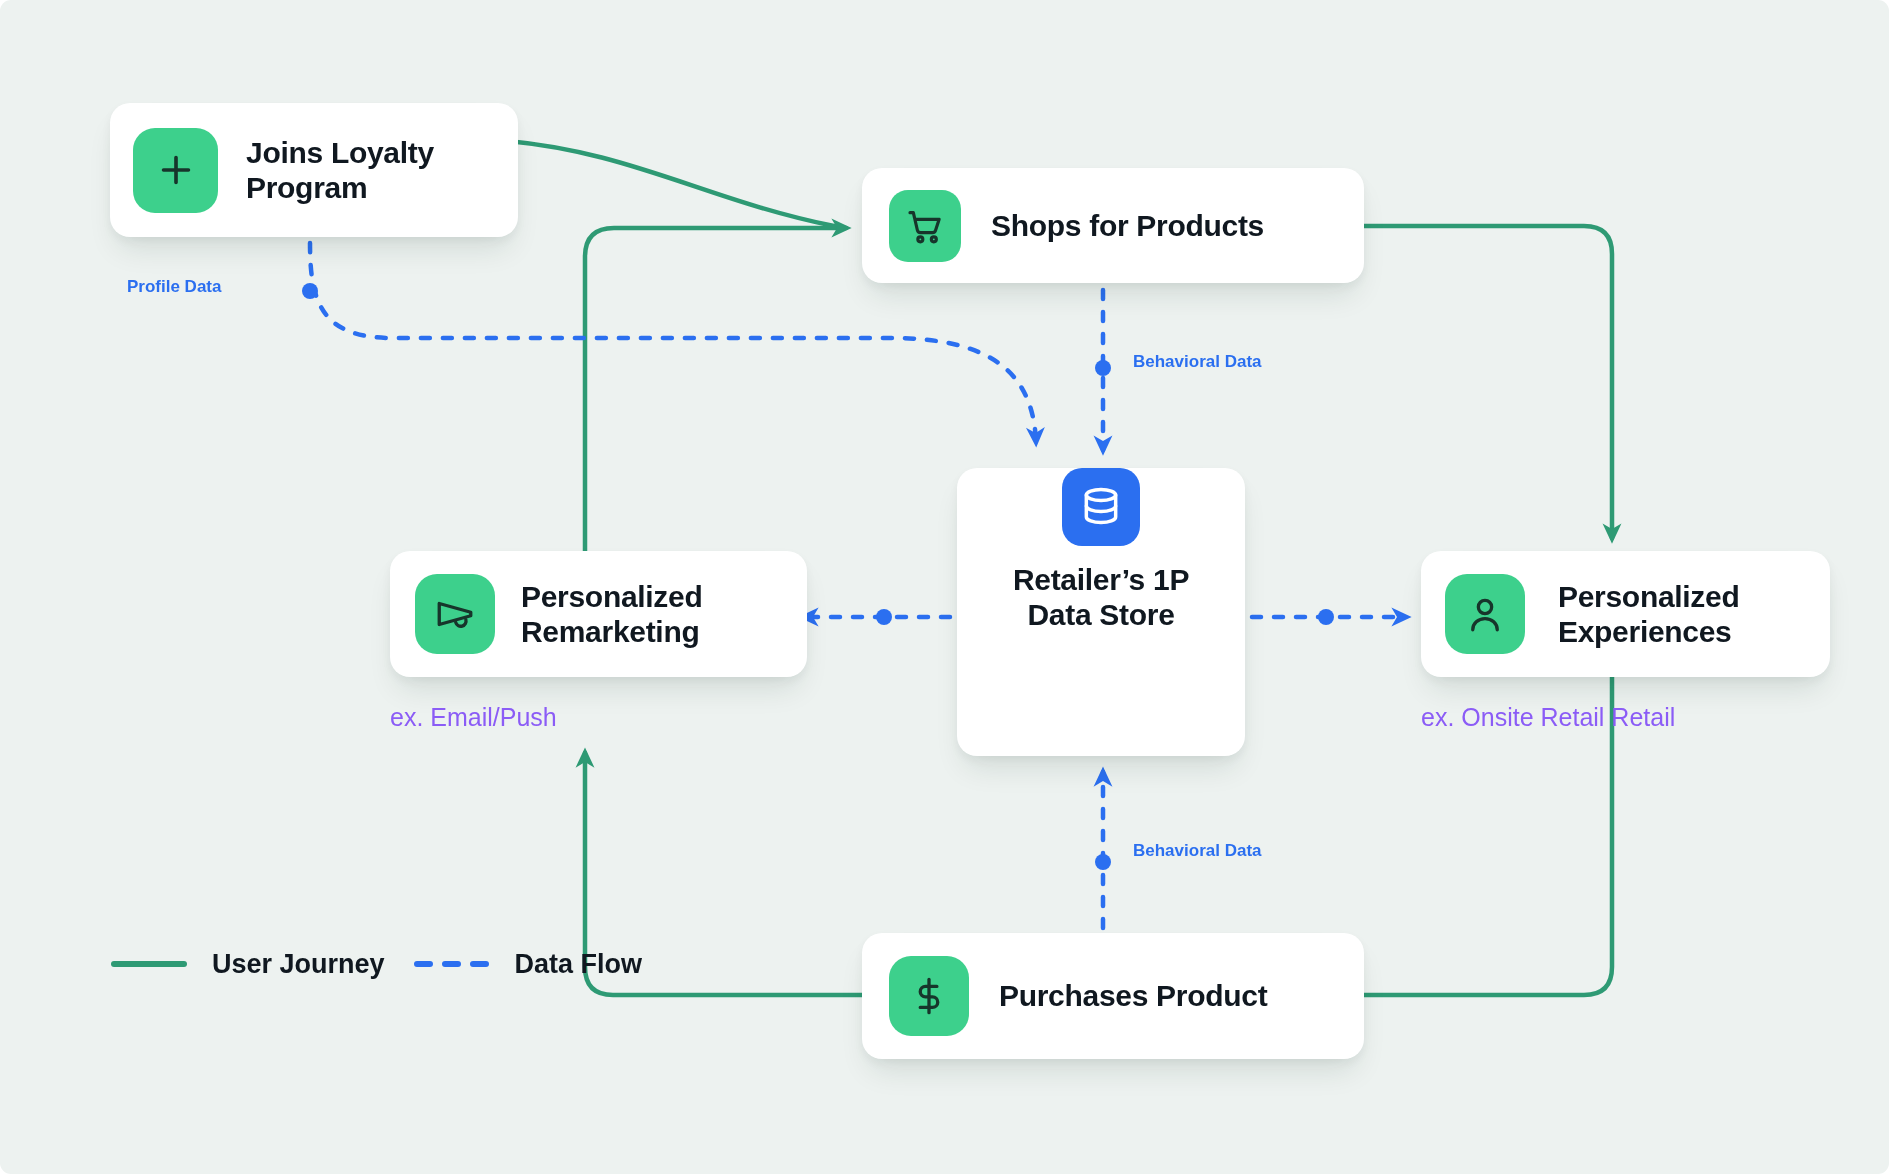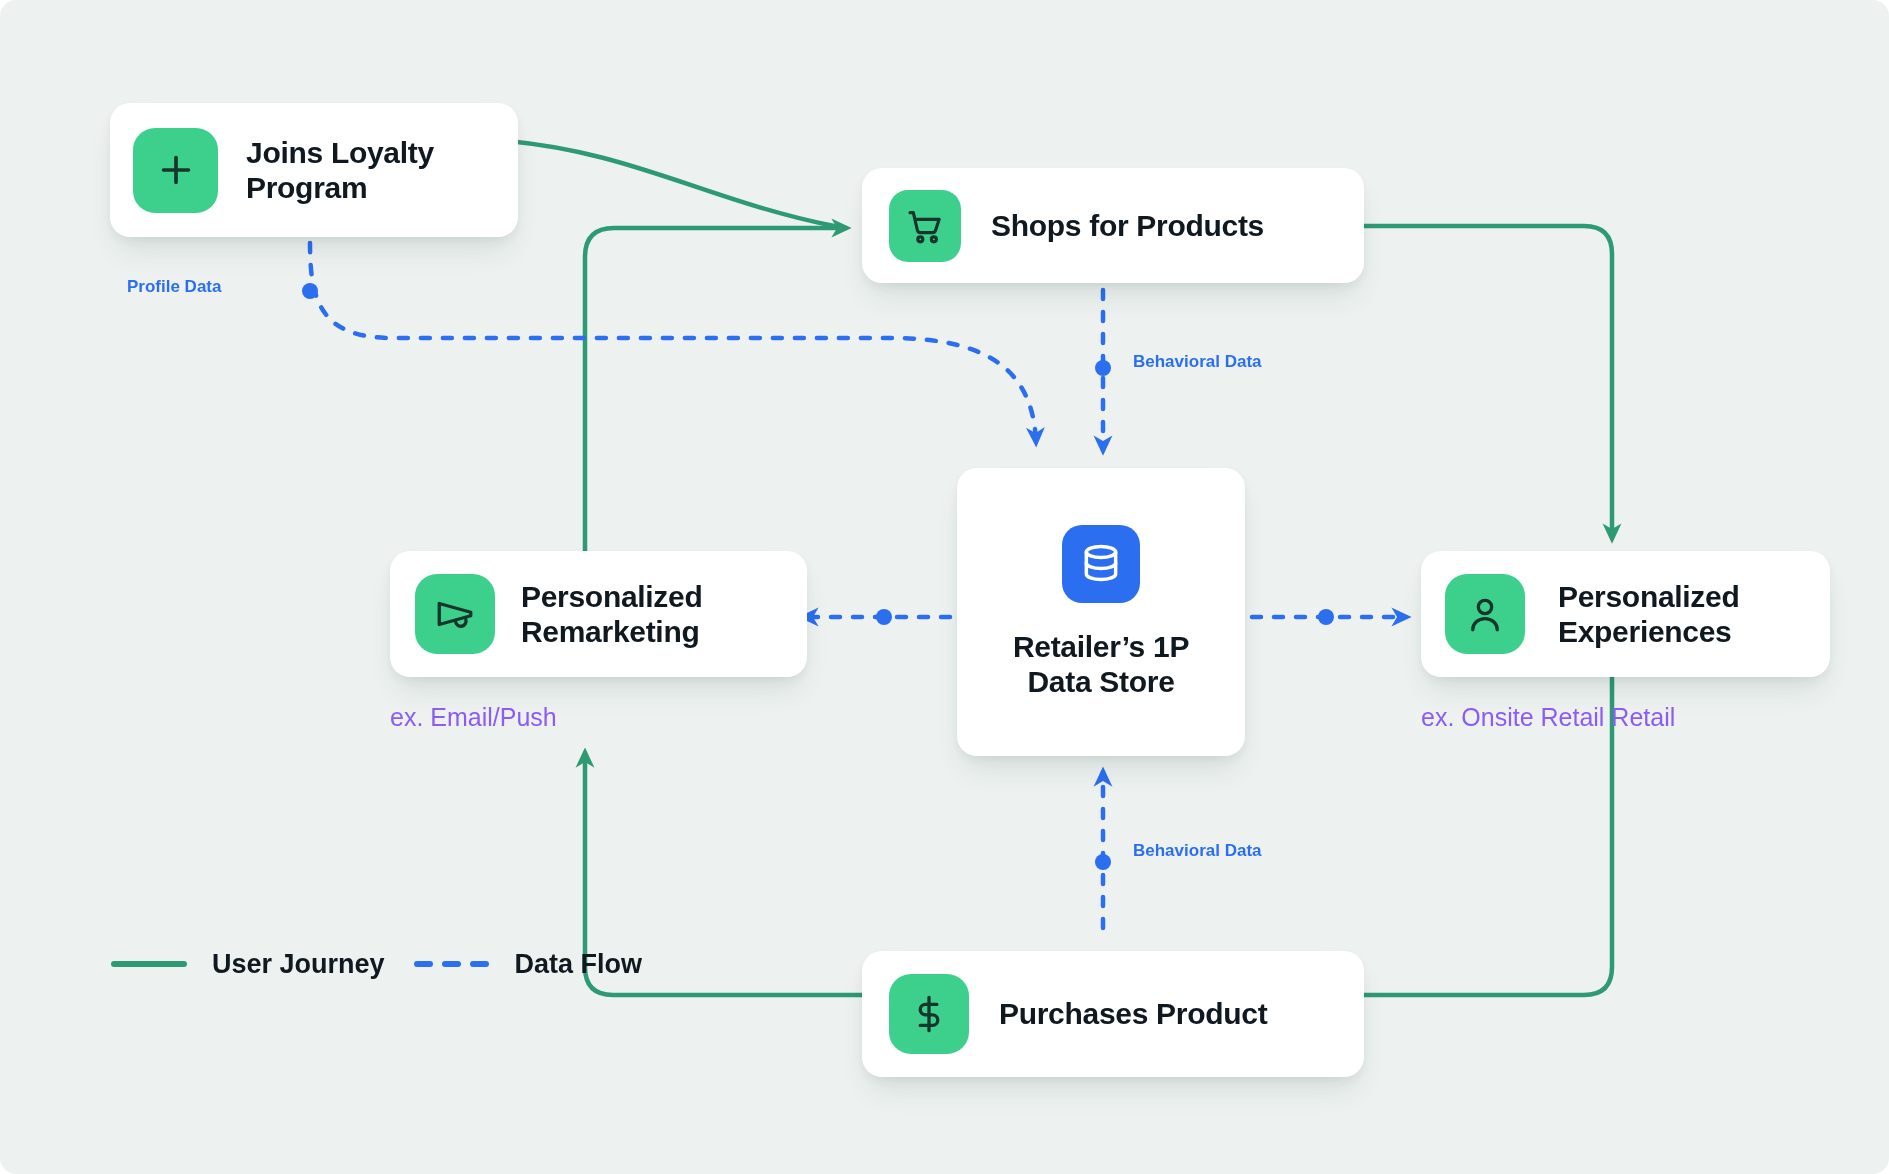--- a/index.html
+++ b/index.html
@@ -1,19 +1,19 @@
 <!DOCTYPE html>
 <html style="--color-green: #2E9A74; --color-green_tile: #3DD08C; --color-blue: #2B6FF0; --color-glyph_dark: #17352B; --color-card: #FFFFFF; --color-background: #EDF2F0; --color-text: #101820;"><head>
 <meta charset="utf-8">
 <style>
   html,body { margin:0; padding:0; background:#ffffff; font-family:"Liberation Sans","DejaVu Sans",sans-serif; }
   .canvas {
     position:relative; width:1889px; height:1174px;
     background:var(--color-background,#EDF2F0);
-    border-radius:16px; overflow:hidden;
+    border-radius:11px; overflow:hidden;
   }
   .wires { position:absolute; left:0; top:0; z-index:1; pointer-events:none; }
   .journey { stroke:var(--color-green,#2E9A74); stroke-width:4.5; fill:none; stroke-linecap:round; }
   .flow    { stroke:var(--color-blue,#2B6FF0); stroke-width:4.5; fill:none; stroke-linecap:round; stroke-dasharray:9 13; }
   .dot     { fill:var(--color-blue,#2B6FF0); }
 
   .node {
     position:absolute; z-index:2; background:var(--color-card,#ffffff);
     border-radius:20px; display:flex; align-items:center;
     box-shadow:0 18px 30px -8px rgba(16,46,36,.12), 0 4px 10px rgba(16,46,36,.05);
@@ -28,33 +28,33 @@
     font-size:30px; line-height:1.18; letter-spacing:-0.3px;
   }
 
   #node-loyalty     { left:110px;  top:103px; width:385px; height:134px; gap:28px; padding-left:23px; }
   #node-loyalty .icon-tile { width:85px; height:85px; }
   #node-loyalty .node-title { max-width:215px; }
 
   #node-shops       { left:862px;  top:168px; width:475px; height:115px; gap:30px; padding-left:27px; }
   #node-shops .icon-tile { width:72px; height:72px; border-radius:19px; }
 
-  #node-datastore   { left:957px;  top:468px; width:288px; height:288px; flex-direction:column; justify-content:center; gap:26px; }
+  #node-datastore   { left:957px;  top:468px; width:288px; height:288px; flex-direction:column; justify-content:flex-start; gap:16px; }
   #node-datastore .icon-tile { width:78px; height:78px; }
   #node-datastore .node-title { max-width:230px; text-align:center; }
 
   #node-remarketing { left:390px;  top:551px; width:392px; height:126px; gap:26px; padding-left:25px; }
   #node-remarketing .icon-tile { width:80px; height:80px; }
   #node-remarketing .node-title { max-width:210px; }
 
   #node-experiences { left:1421px; top:551px; width:385px; height:126px; gap:33px; padding-left:24px; }
   #node-experiences .icon-tile { width:80px; height:80px; }
   #node-experiences .node-title { max-width:210px; }
 
-  #node-purchases   { left:862px;  top:933px; width:475px; height:126px; gap:30px; padding-left:27px;margin-top:18px; }
+  #node-purchases   { left:862px;  top:933px; width:475px; height:126px; gap:30px; padding-left:27px; }
   #node-purchases .icon-tile { width:80px; height:80px; }
 
   .caption {
     position:absolute; z-index:2; font-size:25px; color:#8b5cf6; 
   }
   #caption-remarketing { left:390px;  top:703px; width:392px; }
   #caption-experiences { left:1421px; top:703px; width:385px; }
 
   .flow-label {
     position:absolute; z-index:2; font-size:17px; font-weight:600;

